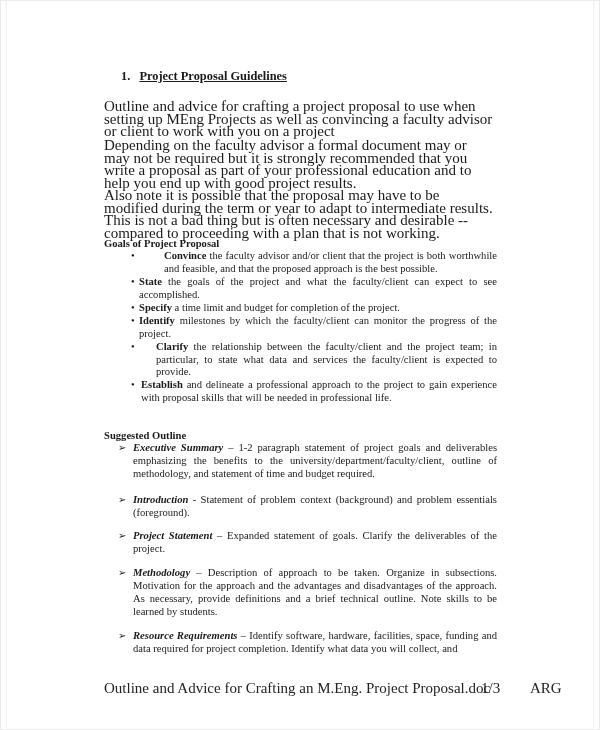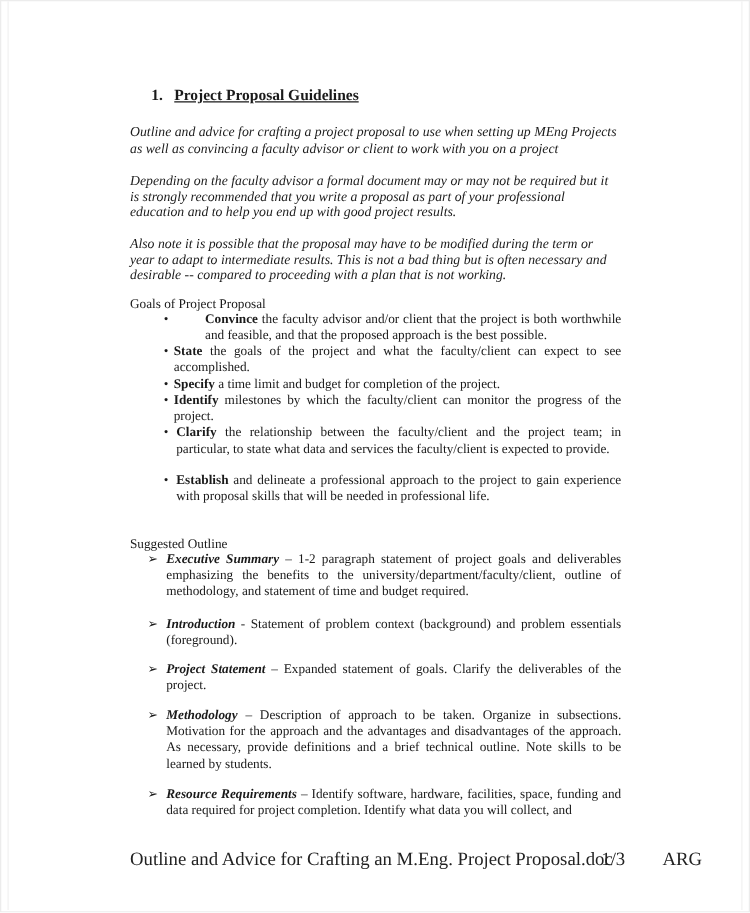--- a/index.html
+++ b/index.html
@@ -13,22 +13,22 @@
   }
   .page-inner-line {
     position: absolute; left: 6px; top: 1px; width: 1px; height: 727px; background: #f2f2f2;
   }
   .page-inner-line.right { left: auto; right: 6px; }
   .heading {
     position: absolute; left: 121px; top: 69px; font-weight: bold; font-size: 12.4px;
   }
   .heading .num { margin-right: 6px; }
   .heading .title { text-decoration: underline; }
-  .para { position: absolute; left: 104px; width: 392px; font-style: italic; font-size: 11px; line-height: 12.6px; }
-  .section-title { position: absolute; left: 104px; font-weight: normal; font-size: 10.6px; }
+  .para { position: absolute; left: 104px; width: 392px; font-size: 15px; line-height: 12.6px; }
+  .section-title { position: absolute; left: 104px; font-weight: bold; font-size: 10.6px; }
   .goal { position: absolute; left: 131px; width: 366px; font-size: 10.6px; line-height: 12.6px; }
   .goal .bullet { position: absolute; left: 0; top: 0; }
   .goal .text { display: block; margin-left: 8px; text-align: justify; }
   .goal b { font-weight: bold; }
   .outline { position: absolute; left: 118px; width: 379px; font-size: 10.6px; line-height: 12.9px; }
   .outline .arrow { position: absolute; left: 0; top: 0; font-size: 10px; }
   .outline .text { display: block; margin-left: 15px; text-align: justify; }
   .outline .term { font-weight: bold; font-style: italic; }
   .footer { position: absolute; top: 680px; font-size: 15px; color: #222; }
 </style>
@@ -61,21 +61,21 @@
 <div class="goal" style="top:302px">
   <span class="bullet">•</span>
   <span class="text"><b>Specify</b><span> a time limit and budget for completion of the project.</span></span>
 </div>
 <div class="goal" style="top:315px">
   <span class="bullet">•</span>
   <span class="text"><b>Identify</b><span> milestones by which the faculty/client can monitor the progress of the project.</span></span>
 </div>
 <div class="goal" style="top:341px">
   <span class="bullet">•</span>
-  <span class="text" style="margin-left:10px"><b>Clarify</b><span> the relationship between the faculty/client and the project team; in particular, to state what data and services the faculty/client is expected to provide.</span></span>
+  <span class="text" style="margin-left:25px"><b>Clarify</b><span> the relationship between the faculty/client and the project team; in particular, to state what data and services the faculty/client is expected to provide.</span></span>
 </div>
 <div class="goal" style="top:379px">
   <span class="bullet">•</span>
   <span class="text" style="margin-left:10px"><b>Establish</b><span> and delineate a professional approach to the project to gain experience with proposal skills that will be needed in professional life.</span></span>
 </div>
 
 <div class="section-title" style="top:430px">Suggested Outline</div>
 
 <div class="outline" style="top:442px">
   <span class="arrow">➢</span>

